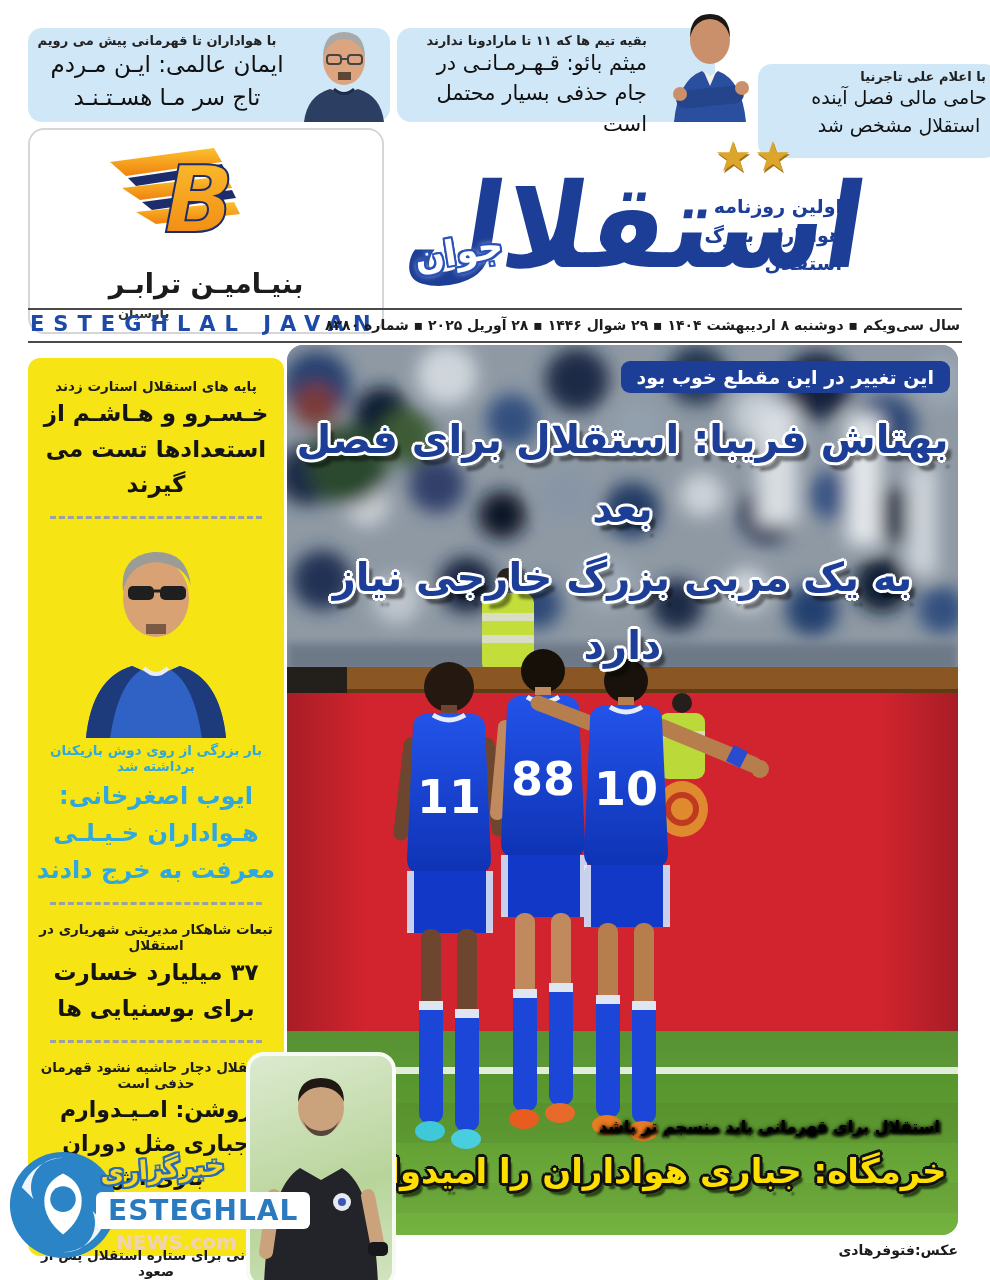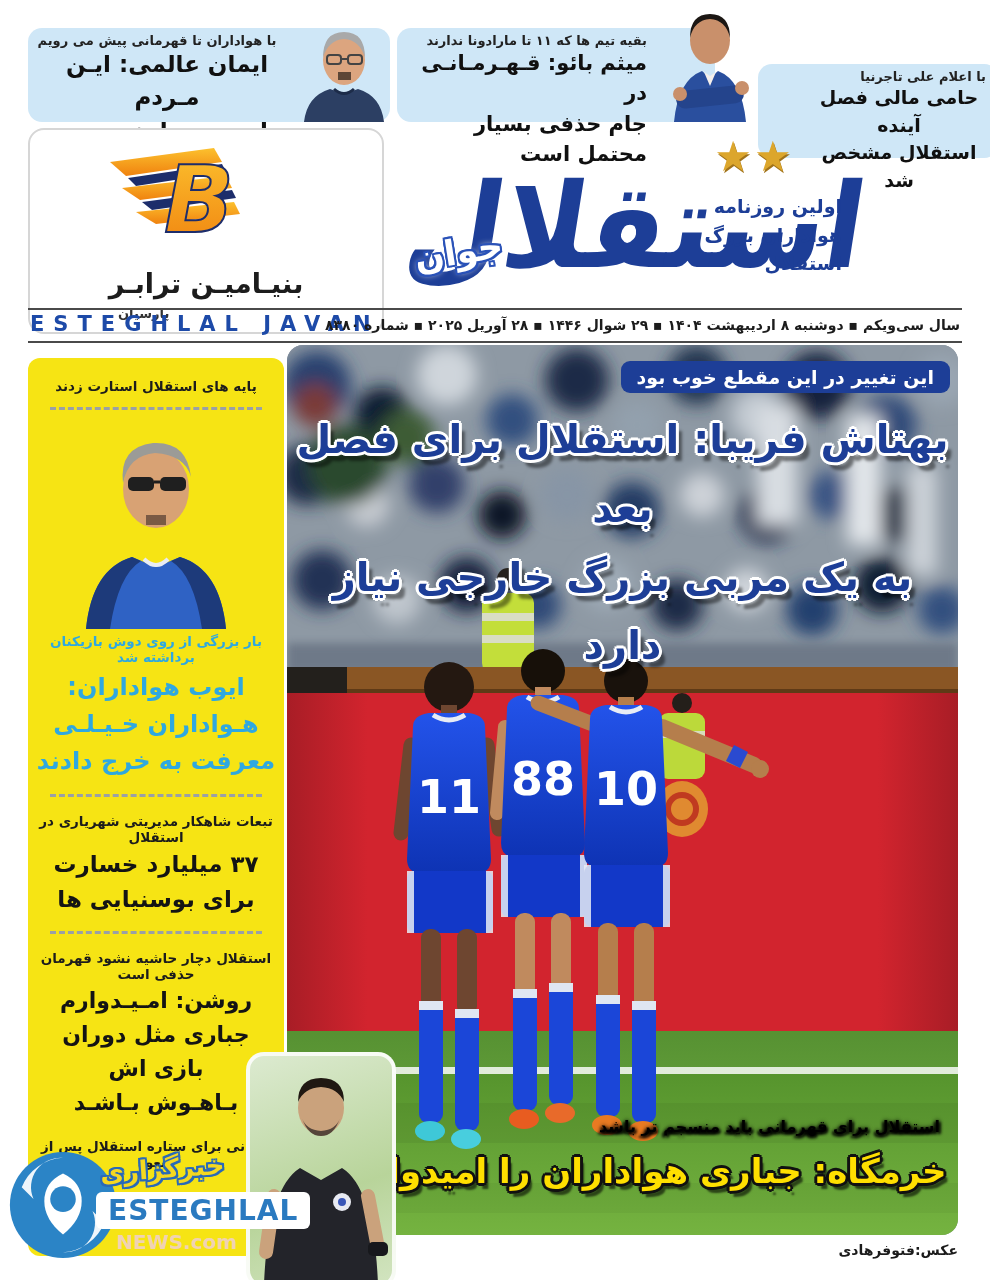--- a/index.html
+++ b/index.html
@@ -4,21 +4,21 @@
 <style>
   html,body{margin:0;padding:0;background:#ffffff;}
   body{width:990px;height:1280px;position:relative;overflow:hidden;
        font-family:"DejaVu Sans",sans-serif;color:#161616;}
   
   .tbox{position:absolute;top:28px;height:94px;background:#cfe7f7;border-radius:14px;}
   .tbox-left{left:28px;width:362px;}
   .tbox-mid{left:397px;width:318px;}
   .tbox-right{left:758px;width:240px;margin-top:36px;}
   .tk{font-size:13px;font-weight:bold;color:#222;padding-top:5px;}
-  .th{font-weight:bold;color:#101010;line-height:1.45;}
+  .th{font-weight:normal;color:#101010;line-height:1.45;}
   .tbox-left .tk{text-align:center;padding-right:104px;}
   .tbox-left .th{font-size:23px;text-align:center;padding-left:16px;padding-right:100px;}
   .tbox-mid .tk{text-align:right;padding-right:68px;}
   .tbox-mid .th{font-size:21px;text-align:right;padding-right:68px;padding-left:8px;}
   .tbox-right .tk{text-align:right;padding-right:12px;}
   .tbox-right .th{font-size:19px;text-align:center;padding-right:10px;padding-left:52px;}
   .portrait{position:absolute;z-index:5;}
   
   .ad-box{position:absolute;left:28px;top:128px;width:352px;height:202px;background:#fff;
           border:2px solid #d6d6d6;border-radius:16px;}
@@ -153,37 +153,41 @@
   <span>هواداران بزرگ استقلال</span>
 </div>
 
 <div class="rule" style="top:308px;"></div>
 <div class="latin">ESTEGHLAL JAVAN</div>
 <div class="dateline">سال سی‌ویکم ▪ دوشنبه ۸ اردیبهشت ۱۴۰۴ ▪ ۲۹ شوال ۱۴۴۶ ▪ ۲۸ آوریل ۲۰۲۵ ▪ شماره ۸۳۸۰</div>
 <div class="rule" style="top:341px;"></div>
 
 <div class="sidebar">
   <div class="sb-k" style="margin-top:20px">پایه های استقلال استارت زدند</div>
+  <div class="sb-h" style="font-size:23px">
+    <span>خـسـرو و هـاشـم از</span><br>
+    <span>استعدادها تست می گیرند</span>
+  </div>
   <div class="sb-div"></div>
 
   <svg style="display:block;margin:4px auto 0;" width="196" height="206" viewBox="0 0 196 206">
     <ellipse cx="98" cy="66" rx="33" ry="39" fill="#d8a274"></ellipse>
     <path d="M65 60 Q61 24 95 20 Q129 18 133 54 Q127 32 97 30 Q71 32 65 60Z" fill="#9b9b97"></path>
     <rect x="70" y="54" width="26" height="14" rx="5" fill="#1f1f1f"></rect>
     <rect x="102" y="54" width="26" height="14" rx="5" fill="#1f1f1f"></rect>
     <line x1="96" y1="59" x2="102" y2="59" stroke="#1f1f1f" stroke-width="3"></line>
     <rect x="88" y="92" width="20" height="10" fill="#7a5a44"></rect>
     <path d="M28 206 Q34 146 74 134 L98 144 L122 134 Q162 146 168 206 Z" fill="#2f62c4"></path>
     <path d="M28 206 Q34 146 74 134 L83 138 Q60 152 52 206 Z" fill="#1d3a7a"></path>
     <path d="M168 206 Q162 146 122 134 L113 138 Q136 152 144 206 Z" fill="#1d3a7a"></path>
     <path d="M86 136 Q98 148 110 136" stroke="#e8ecf5" stroke-width="4" fill="none"></path>
   </svg>
   <div class="sb-cap">بار بزرگی از روی دوش بازیکنان برداشته شد</div>
   <div class="sb-h blue" style="font-size:24px">
-    <span>ایوب هواداران:</span><br>
+    <span>ایوب اصغرخانی:</span><br>
     <span>هـواداران خـیـلـی</span><br>
     <span>معرفت به خرج دادند</span>
   </div>
   <div class="sb-div"></div>
 
   <div class="sb-k">تبعات شاهکار مدیریتی شهریاری در استقلال</div>
   <div class="sb-h" style="font-size:23px">
     <span>۳۷ میلیارد خسارت</span><br>
     <span>برای بوسنیایی ها</span>
   </div>

